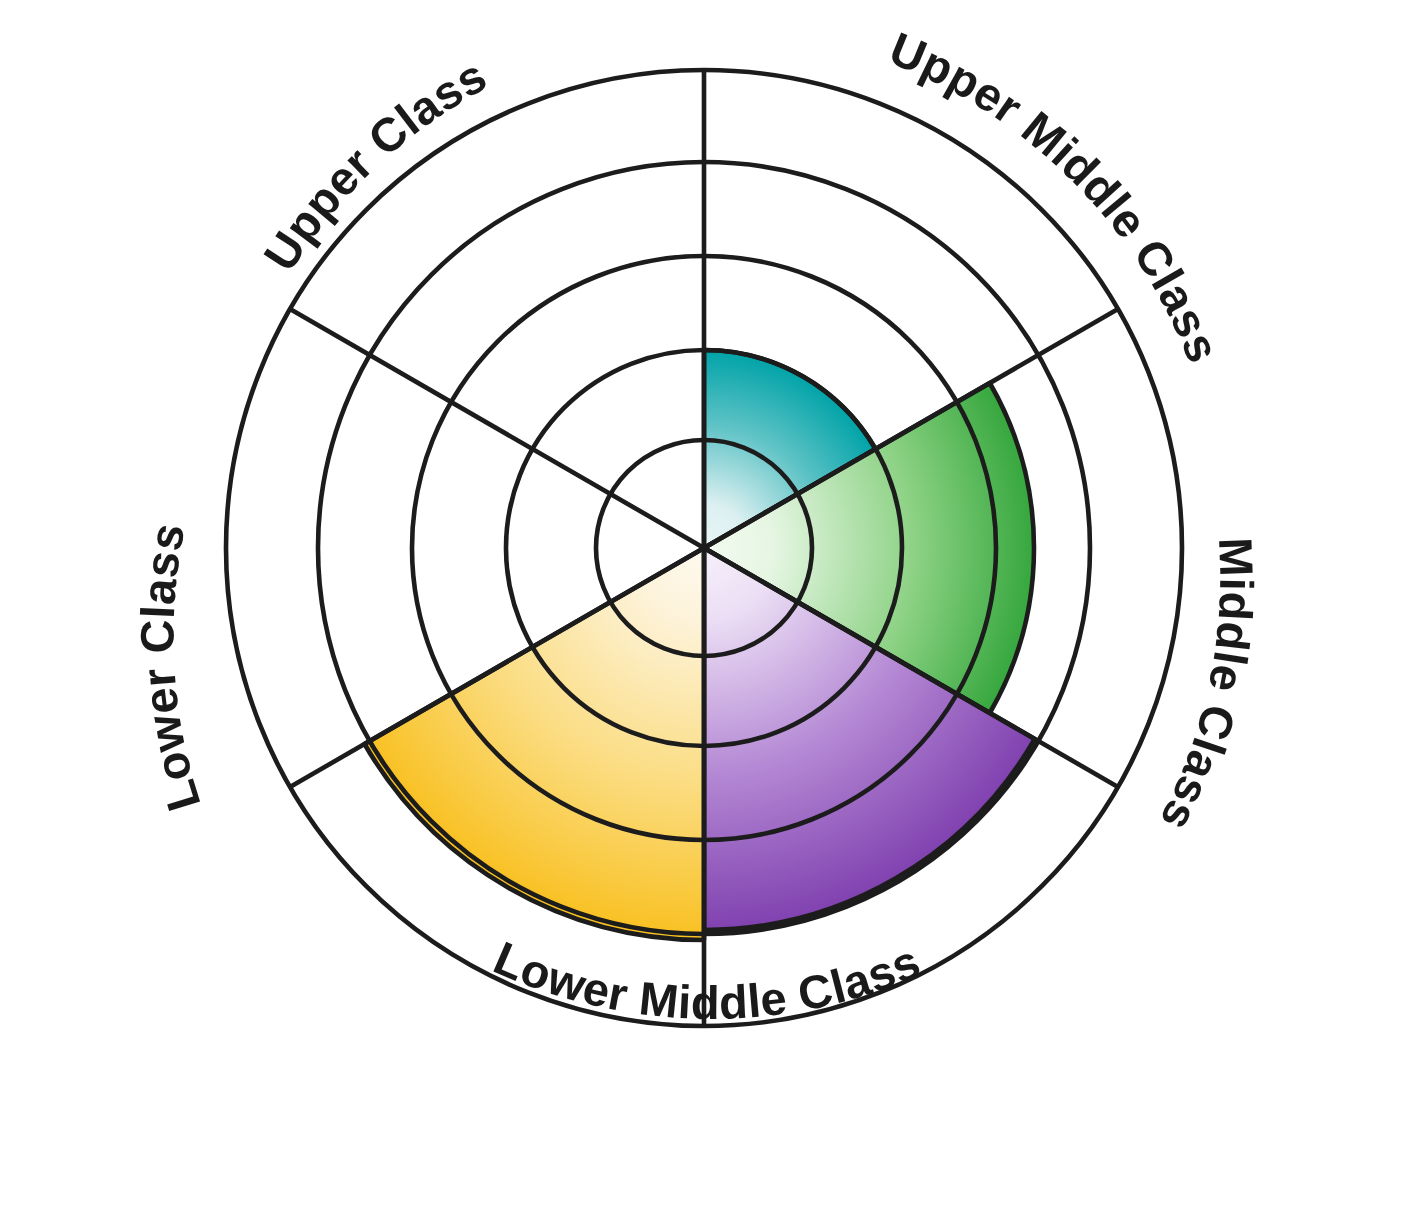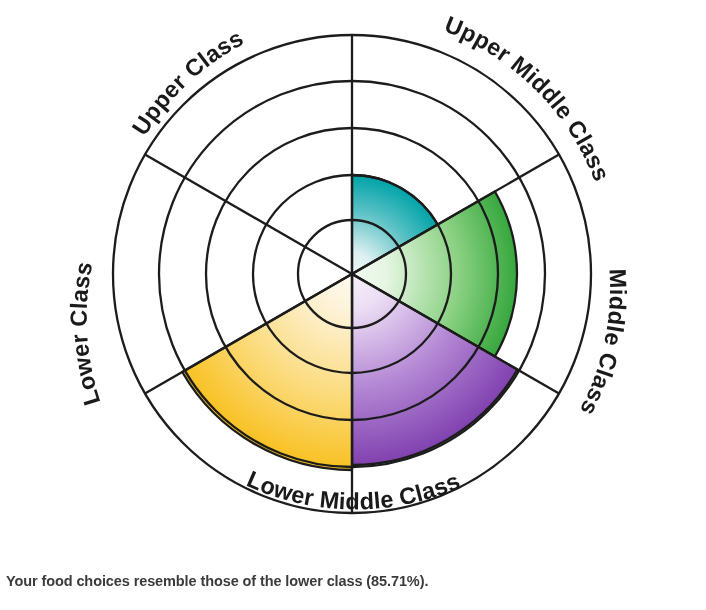--- a/index.html
+++ b/index.html
@@ -148,15 +148,14 @@
         <text class="axis-label">
           <textPath href="#arc-lower-middle" startOffset="50%" text-anchor="middle">Lower Middle Class</textPath>
         </text>
         <text class="axis-label">
           <textPath href="#arc-lower" startOffset="50%" text-anchor="middle">Lower Class</textPath>
         </text>
       </g>
     </svg>
   </div>
 
-  <div id="caption">Your food choices resemble those of the lower class (85.71%).</div>
 
 </div>
 
 </body></html>

